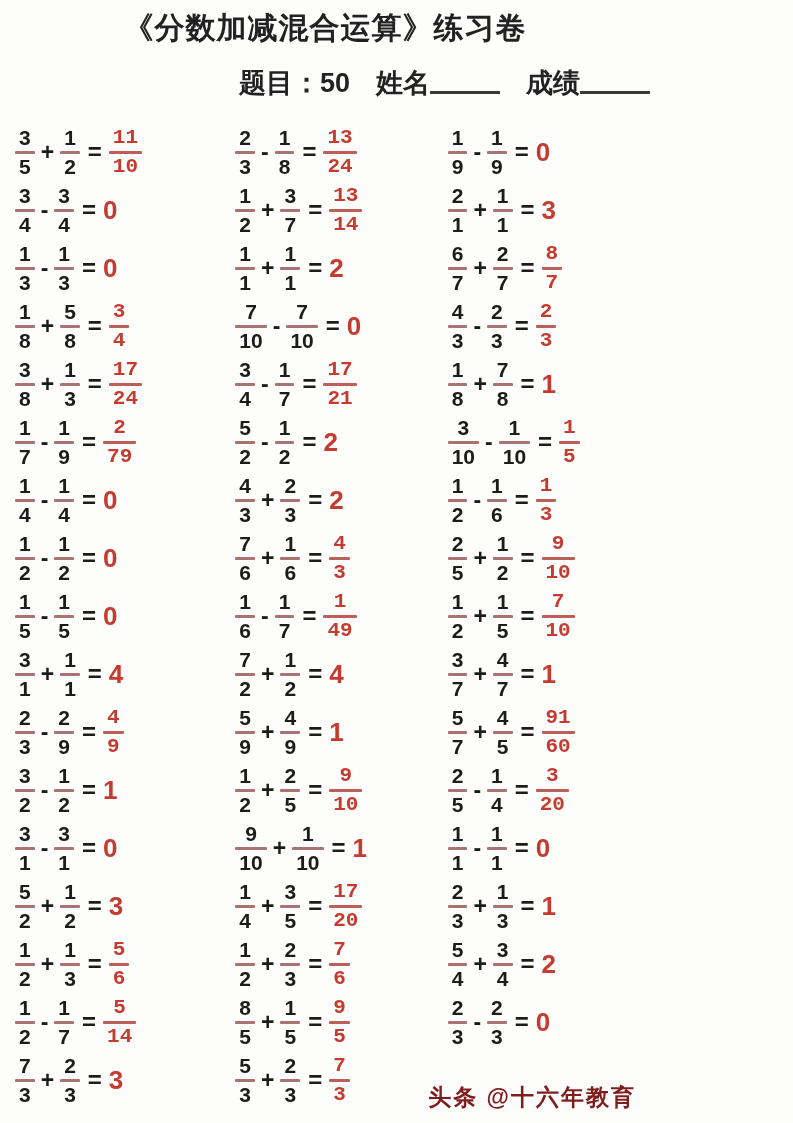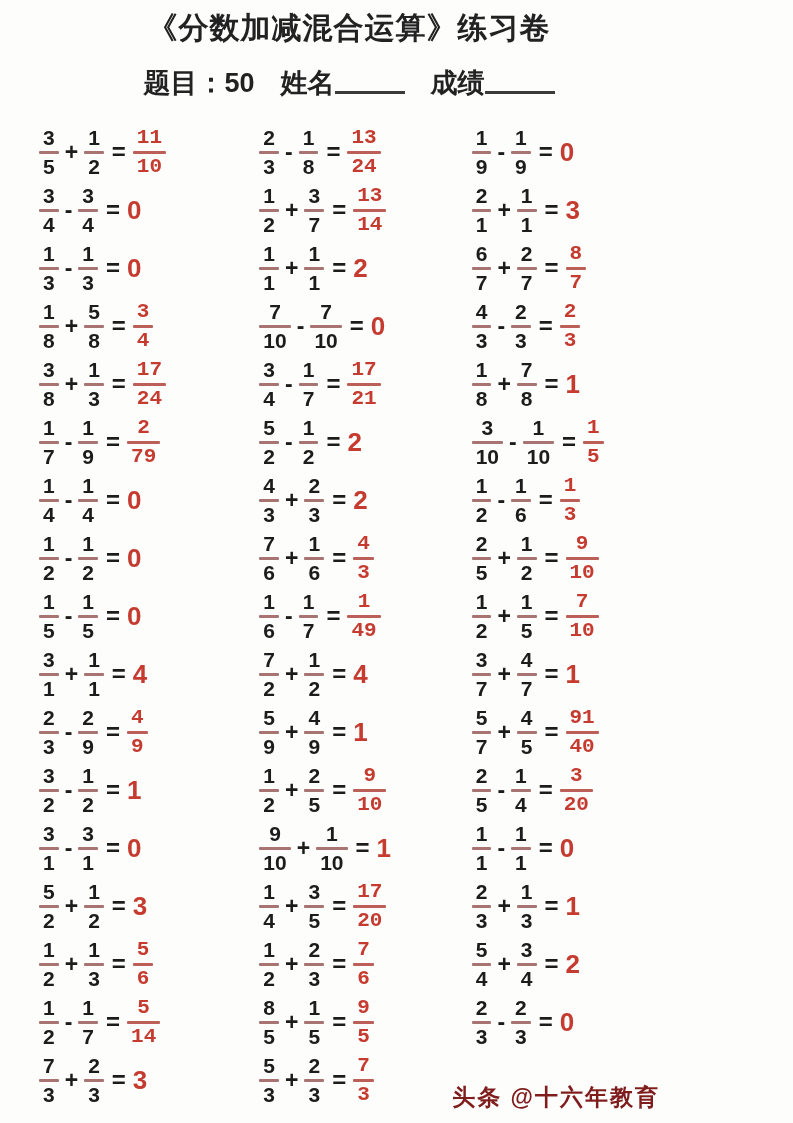--- a/index.html
+++ b/index.html
@@ -3,31 +3,31 @@
 <meta charset="utf-8">
 <style>
   html,body{margin:0;padding:0;}
   body{
     width:793px;height:1123px;
     background:#fdfdfc;
     font-family:"Liberation Sans","DejaVu Sans",sans-serif;
     color:var(--ink,#1c1c1c);
     overflow:hidden;
   }
-  .page{position:relative;width:650px;height:1123px;margin-left:24px;}
+  .page{position:relative;width:650px;height:1123px;}
   .title{
     text-align:center;
     padding-top:8px;
     font-size:30px;
     font-weight:bold;
     letter-spacing:1px;
     color:#222;
   }
   .subtitle{
-    text-align:center;
+    text-align:right;
     margin-top:16px;
     font-size:27px;
     font-weight:bold;
     color:#222;
   }
   .subtitle .gap{display:inline-block;width:26px;}
   .blank{
     display:inline-block;
     width:70px;height:4px;
     border-bottom:3px solid #3a3a3a;
@@ -872,21 +872,21 @@
           <span class="op">+</span>
           <span class="frac">
             <span class="num">4</span>
             <span class="bar"></span>
             <span class="den">5</span>
           </span>
           <span class="eq">=</span>
           <span class="frac answer">
             <span class="num">91</span>
             <span class="bar"></span>
-            <span class="den">40</span>
+            <span class="den">60</span>
           </span>
         </div>
         <div class="prob">
           <span class="frac">
             <span class="num">2</span>
             <span class="bar"></span>
             <span class="den">5</span>
           </span>
           <span class="op">-</span>
           <span class="frac">

